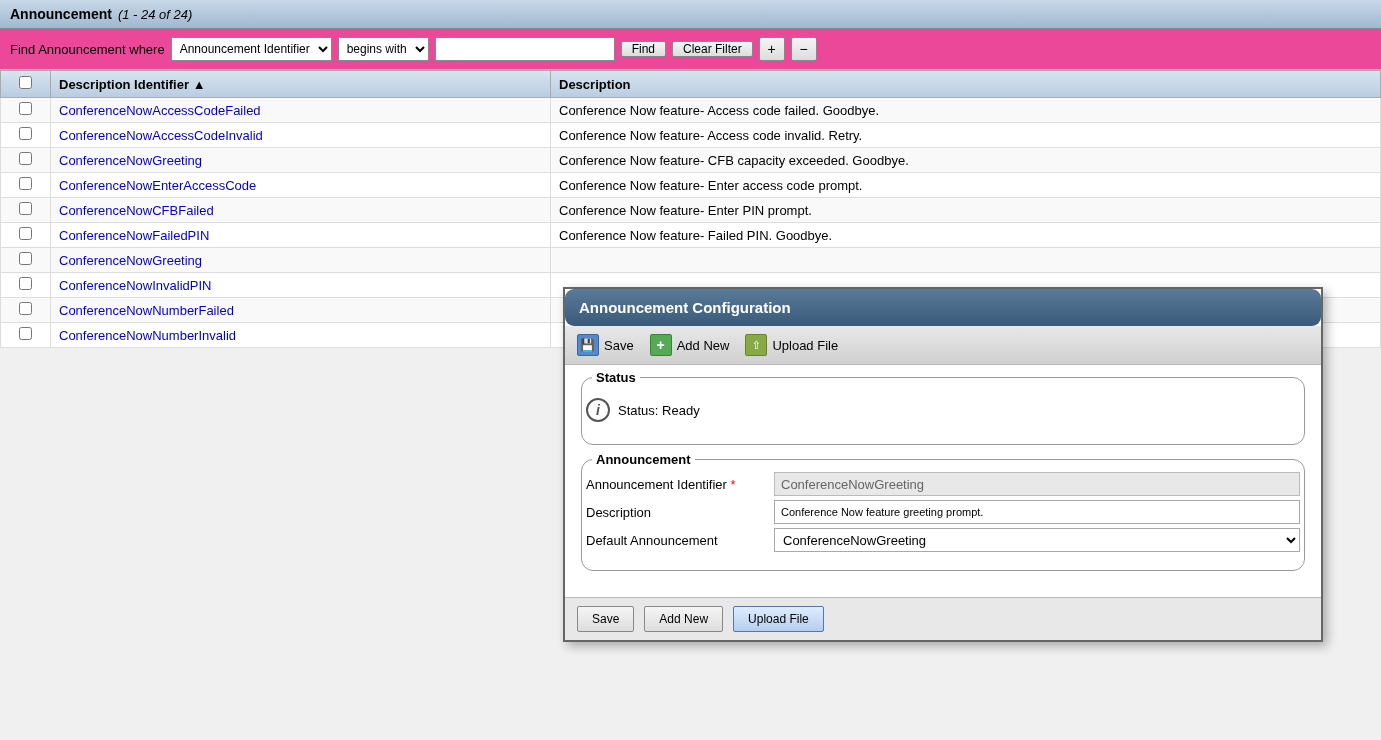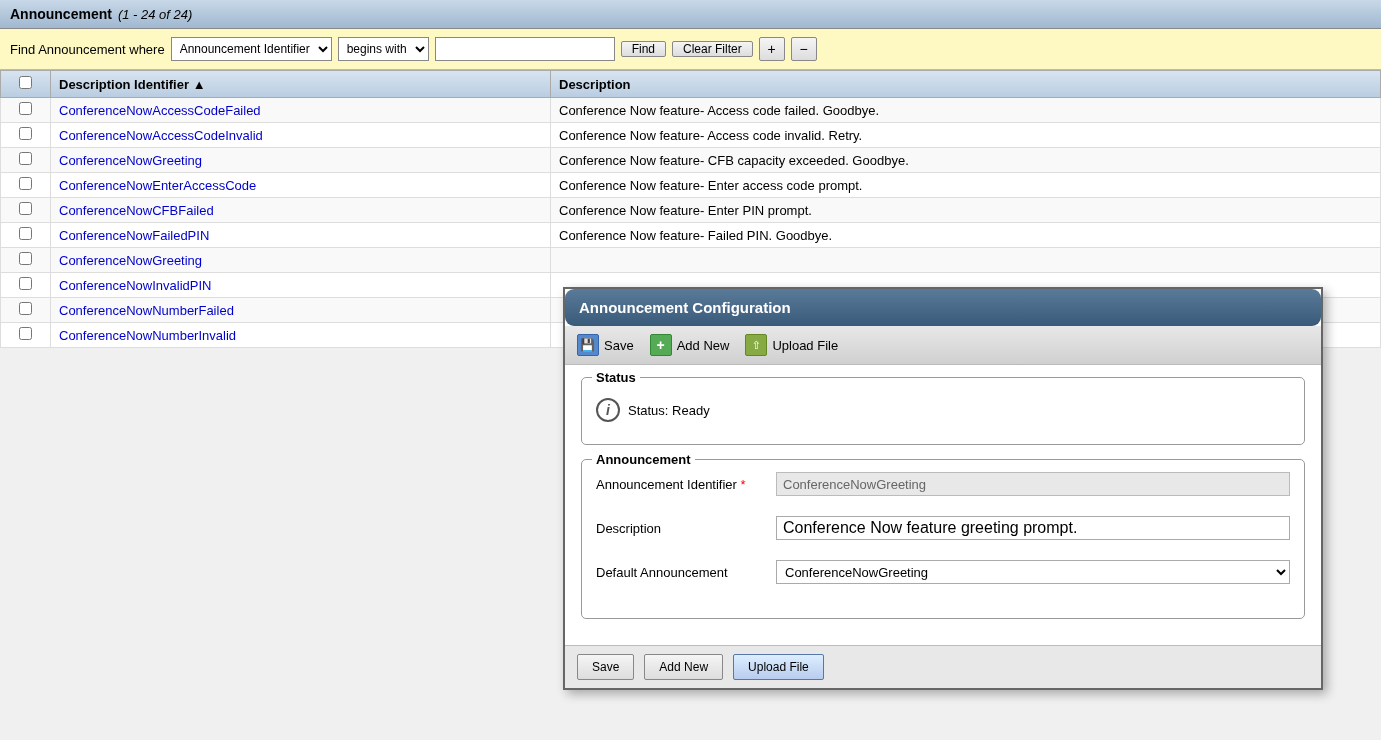--- a/index.html
+++ b/index.html
@@ -16,21 +16,21 @@
     .page-title {
       font-weight: bold;
       font-size: 14px;
     }
     .page-count {
       font-style: italic;
       font-size: 13px;
     }
 
     .filter-bar {
-      background: #fef9c3;
+      background: #ec4899;
       border-bottom: 1px solid #bbb;
       padding: 8px 10px;
       display: flex;
       align-items: center;
       gap: 6px;
     }
     .filter-label { font-size: 13px; }
     .filter-select {
       height: 24px;
       font-size: 12px;
@@ -171,24 +171,24 @@
       color: #fff;
       font-size: 11px;
     }
 
     .config-body {
       padding: 12px 16px;
     }
 
     .section-box {
       border: 1px solid #999;
-      border-radius: 5px;
+      border-radius: 12px;
       margin-bottom: 14px;
       position: relative;
-      padding: 12px 14px 14px;
+      padding: 12px 4px 14px;
     }
     .section-legend {
       position: absolute;
       top: -8px;
       left: 10px;
       background: #fff;
       padding: 0 4px;
       font-weight: bold;
       font-size: 13px;
     }
@@ -209,21 +209,22 @@
       font-style: italic;
       font-weight: bold;
       font-size: 14px;
       color: #555;
       flex-shrink: 0;
     }
 
     .form-row {
       display: flex;
       align-items: center;
-      margin-bottom: 20px;
+      margin-bottom: 4px;
+      gap: 8px;
     }
     .form-label {
       width: 180px;
       font-size: 13px;
       flex-shrink: 0;
     }
     .required-mark {
       color: red;
     }
     .form-input-readonly {
@@ -234,21 +235,21 @@
       padding: 2px 6px;
       font-size: 13px;
       color: #666;
     }
     .form-input {
       flex: 1;
       height: 24px;
       border: 1px solid #aaa;
       background: #fff;
       padding: 2px 6px;
-      font-size: 16px;
+      font-size: 11px;
     }
     .form-select {
       flex: 1;
       height: 24px;
       border: 1px solid #aaa;
       background: #fff;
       padding: 2px 4px;
       font-size: 13px;
     }
 

